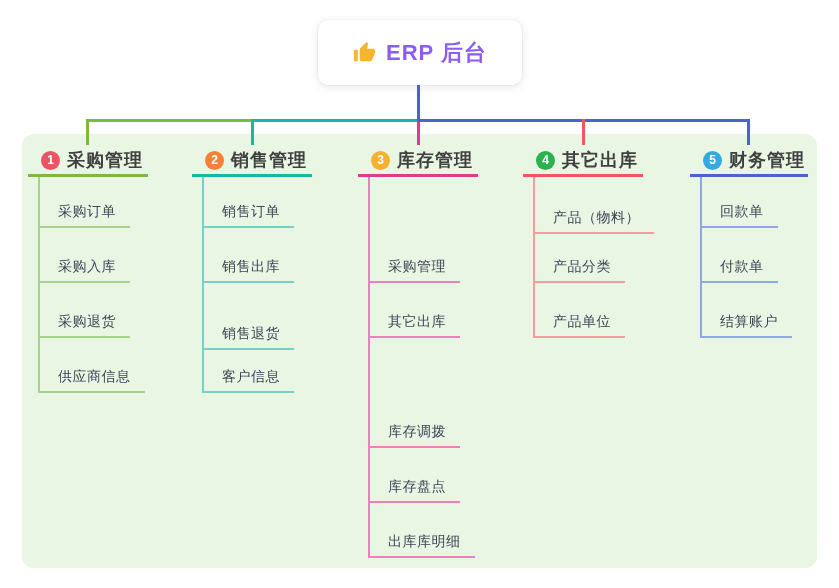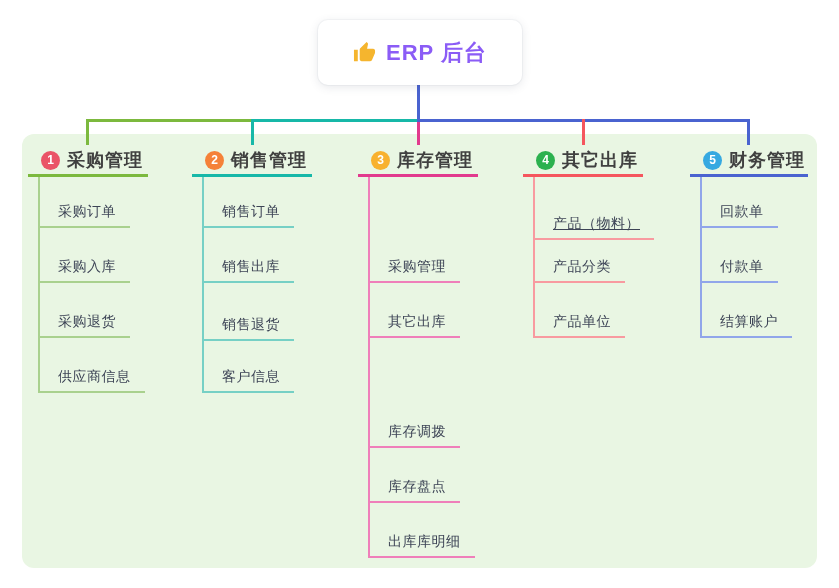--- a/index.html
+++ b/index.html
@@ -86,21 +86,21 @@
   </div>
 
   <div class="branch" style="left:192px; top:146px; width:120px;">
     <div class="branch-title" style="border-bottom-color: rgb(23, 184, 168);">
       <span class="badge" style="background: rgb(245, 129, 56);">2</span>
       <span class="branch-label">销售管理</span>
     </div>
     <div class="trunk" style="height: 216px; background: rgb(118, 208, 197);"></div>
     <div class="child-item" style="top: 57px; border-bottom-color: rgb(118, 208, 197);">销售订单</div>
     <div class="child-item" style="top: 112px; border-bottom-color: rgb(118, 208, 197);">销售出库</div>
-    <div class="child-item" style="top: 170px; border-bottom-color: rgb(118, 208, 197); padding-left: 20px;">销售退货</div>
+    <div class="child-item" style="top: 179px; border-bottom-color: rgb(118, 208, 197); padding-left: 20px;">销售退货</div>
     <div class="child-item" style="top: 222px; border-bottom-color: rgb(118, 208, 197);">客户信息</div>
   </div>
 
   <div class="branch" style="left:358px; top:146px; width:120px;">
     <div class="branch-title" style="border-bottom-color: rgb(226, 58, 142);">
       <span class="badge" style="background: rgb(248, 177, 46);">3</span>
       <span class="branch-label">库存管理</span>
     </div>
     <div class="trunk" style="height: 381px; background: rgb(239, 127, 186);"></div>
     <div class="child-item" style="top: 112px; border-bottom-color: rgb(239, 127, 186);">采购管理</div>
@@ -109,21 +109,21 @@
     <div class="child-item" style="top: 332px; border-bottom-color: rgb(239, 127, 186);">库存盘点</div>
     <div class="child-item" style="top: 387px; border-bottom-color: rgb(239, 127, 186);">出库库明细</div>
   </div>
 
   <div class="branch" style="left:523px; top:146px; width:120px;">
     <div class="branch-title" style="border-bottom-color: rgb(245, 86, 94);">
       <span class="badge" style="background: rgb(44, 177, 79);">4</span>
       <span class="branch-label">其它出库</span>
     </div>
     <div class="trunk" style="height: 161px; background: rgb(248, 154, 160);"></div>
-    <div class="child-item" style="top: 69px; border-bottom-color: rgb(248, 154, 160); text-decoration: underline;">产品（物料）</div>
+    <div class="child-item" style="top: 63px; border-bottom-color: rgb(248, 154, 160);">产品（物料）</div>
     <div class="child-item" style="top: 112px; border-bottom-color: rgb(248, 154, 160);">产品分类</div>
     <div class="child-item" style="top: 167px; border-bottom-color: rgb(248, 154, 160);">产品单位</div>
   </div>
 
   <div class="branch" style="left:690px; top:146px; width:118px;">
     <div class="branch-title" style="border-bottom-color: rgb(74, 99, 208);">
       <span class="badge" style="background: rgb(54, 169, 225);">5</span>
       <span class="branch-label">财务管理</span>
     </div>
     <div class="trunk" style="height: 161px; background: rgb(145, 166, 234);"></div>

